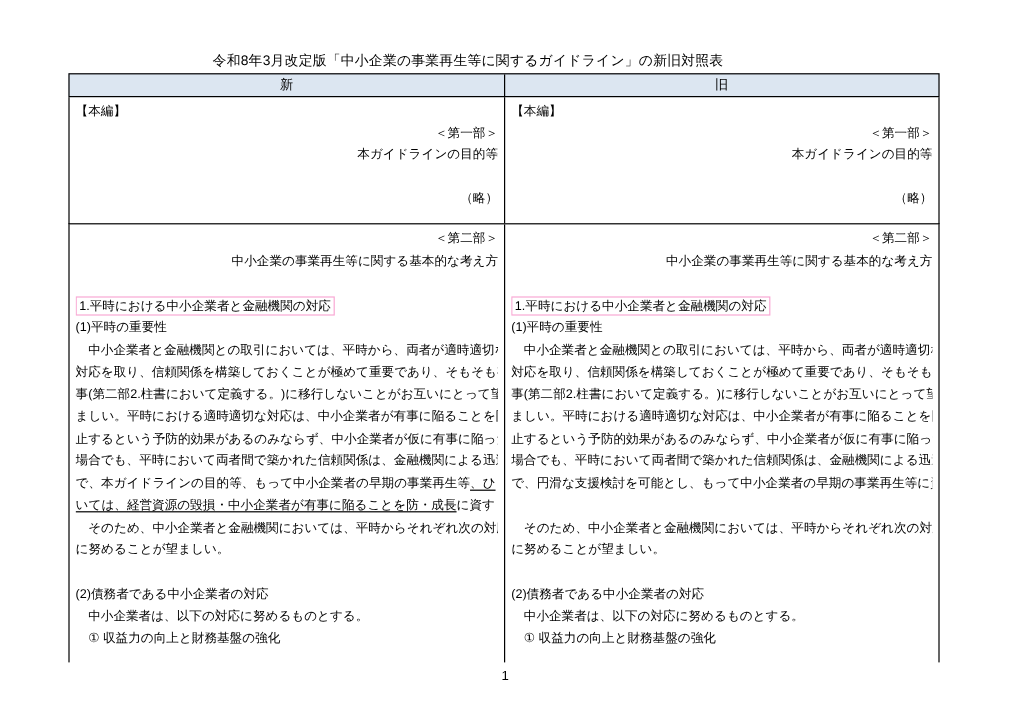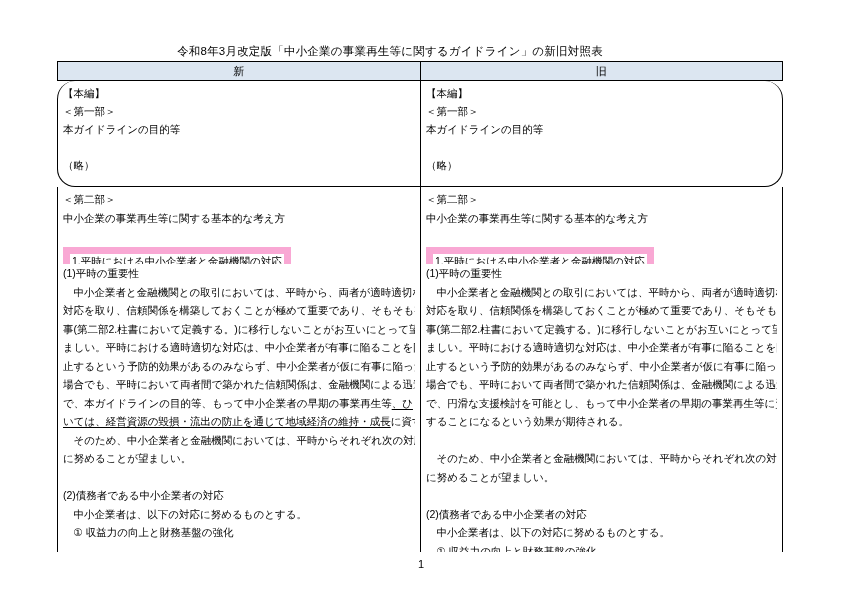--- a/index.html
+++ b/index.html
@@ -28,38 +28,38 @@
     font-size:11px;
     line-height:18px;
     overflow:hidden;
   }
   .hcell + .hcell{border-left:1px solid #000;}
   .brow{
     display:flex;
     border-left:1px solid #000;
     border-right:1px solid #000;
   }
-  .row-part1{height:105px;border-bottom:1px solid #000;border-radius:18px;}
+  .row-part1{height:105px;border-bottom:1px solid #000;}
   .row-part2{height:365px;}
   .cell{
     flex:1 1 50%;
     box-sizing:border-box;
     padding:3px 5px 0 5px;
     overflow:hidden;
     font-size:10.5px;
   }
   .cell + .cell{border-left:1px solid #000;}
   .row-part1 .tline{line-height:18px;height:18px;}
   .row-part2 .tline{line-height:18.5px;height:18.5px;}
   .tline{white-space:pre;overflow:hidden;}
-  .tline.center{text-align:left;white-space:normal;}
+  .tline.center{text-align:right;white-space:normal;}
   .tline.blank{white-space:normal;}
   .tline.boxed .box{
     display:inline-block;
-    border:7px solid #f9a8d4;
+    border:1px solid #f9a8d4;
     padding:0 2px;
     line-height:14px;
     margin-top:1px;
   }
   .ins{text-decoration:underline;text-underline-offset:2px;}
   .page-number{
     position:absolute;top:558px;left:0;width:842px;
     text-align:center;font-size:11px;
   }
 </style>
@@ -96,42 +96,41 @@
         <div class="tline blank">&nbsp;</div>
         <div class="tline boxed"><span class="box">1.平時における中小企業者と金融機関の対応</span></div>
         <div class="tline line">(1)平時の重要性</div>
         <div class="tline line">　中小企業者と金融機関との取引においては、平時から、両者が適時適切な</div>
         <div class="tline line">対応を取り、信頼関係を構築しておくことが極めて重要であり、そもそも有</div>
         <div class="tline line">事(第二部2.柱書において定義する。)に移行しないことがお互いにとって望</div>
         <div class="tline line">ましい。平時における適時適切な対応は、中小企業者が有事に陥ることを防</div>
         <div class="tline line">止するという予防的効果があるのみならず、中小企業者が仮に有事に陥った</div>
         <div class="tline line">場合でも、平時において両者間で築かれた信頼関係は、金融機関による迅速</div>
         <div class="tline line"><span>で、本ガイドラインの目的等、もって中小企業者の早期の事業再生等</span><span class="ins">、ひ</span></div>
-        <div class="tline line"><span class="ins">いては、経営資源の毀損・流出の防止を通じて地域経済の維持・成長</span><span>に資す</span></div>
+        <div class="tline line"><span class="ins">いては、経営資源の毀損・中小企業者が有事に陥ることを防・成長</span><span>に資す</span></div>
         <div class="tline line">　そのため、中小企業者と金融機関においては、平時からそれぞれ次の対応</div>
         <div class="tline line">に努めることが望ましい。</div>
         <div class="tline blank">&nbsp;</div>
         <div class="tline line">(2)債務者である中小企業者の対応</div>
         <div class="tline line">　中小企業者は、以下の対応に努めるものとする。</div>
         <div class="tline line">　① 収益力の向上と財務基盤の強化</div>
       </div>
     <div class="cell">
         <div class="tline center">＜第二部＞</div>
         <div class="tline center">中小企業の事業再生等に関する基本的な考え方</div>
         <div class="tline blank">&nbsp;</div>
         <div class="tline boxed"><span class="box">1.平時における中小企業者と金融機関の対応</span></div>
         <div class="tline line">(1)平時の重要性</div>
         <div class="tline line">　中小企業者と金融機関との取引においては、平時から、両者が適時適切な</div>
         <div class="tline line">対応を取り、信頼関係を構築しておくことが極めて重要であり、そもそも有</div>
         <div class="tline line">事(第二部2.柱書において定義する。)に移行しないことがお互いにとって望</div>
         <div class="tline line">ましい。平時における適時適切な対応は、中小企業者が有事に陥ることを防</div>
         <div class="tline line">止するという予防的効果があるのみならず、中小企業者が仮に有事に陥った</div>
         <div class="tline line">場合でも、平時において両者間で築かれた信頼関係は、金融機関による迅速</div>
         <div class="tline line">で、円滑な支援検討を可能とし、もって中小企業者の早期の事業再生等に資</div>
-        <div class="tline line">することになるという効果が期待される。</div>
         <div class="tline blank">&nbsp;</div>
         <div class="tline line">　そのため、中小企業者と金融機関においては、平時からそれぞれ次の対応</div>
         <div class="tline line">に努めることが望ましい。</div>
         <div class="tline blank">&nbsp;</div>
         <div class="tline line">(2)債務者である中小企業者の対応</div>
         <div class="tline line">　中小企業者は、以下の対応に努めるものとする。</div>
         <div class="tline line">　① 収益力の向上と財務基盤の強化</div>
       </div>
   </div>
 </div>

